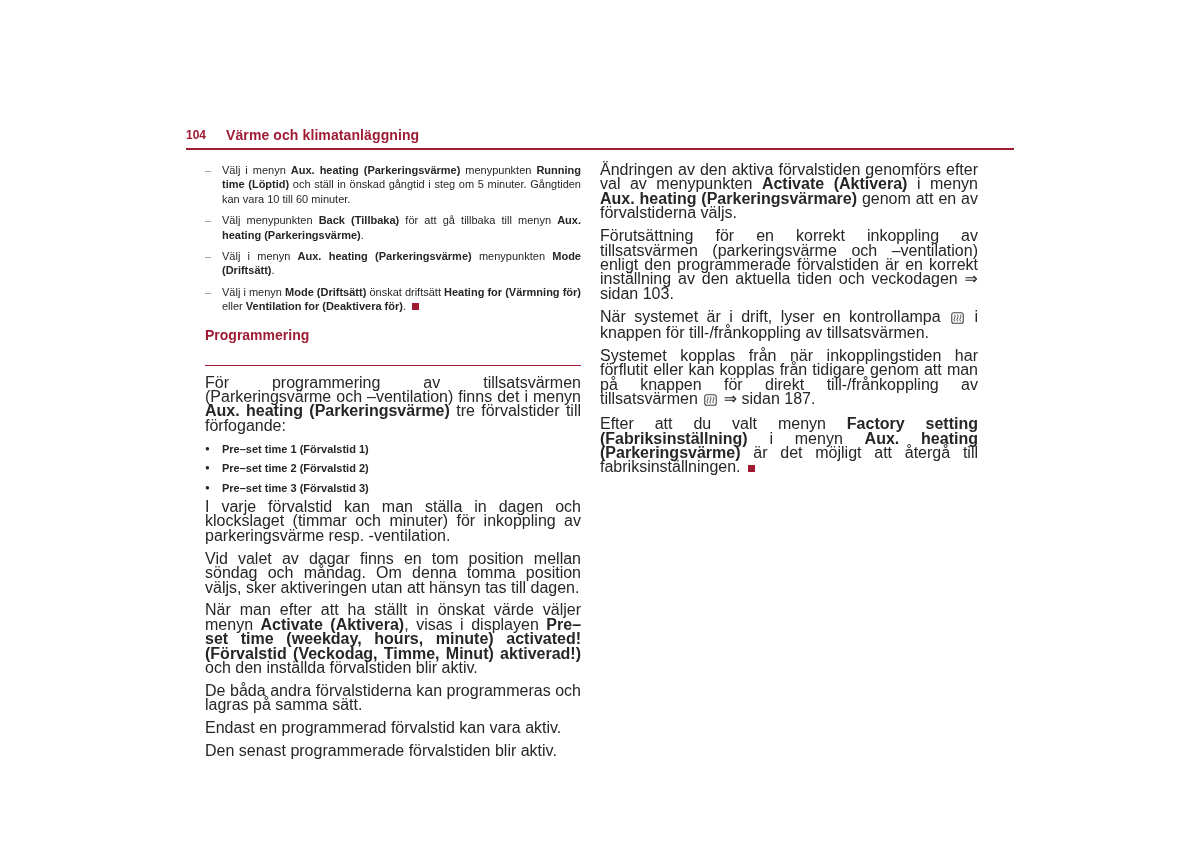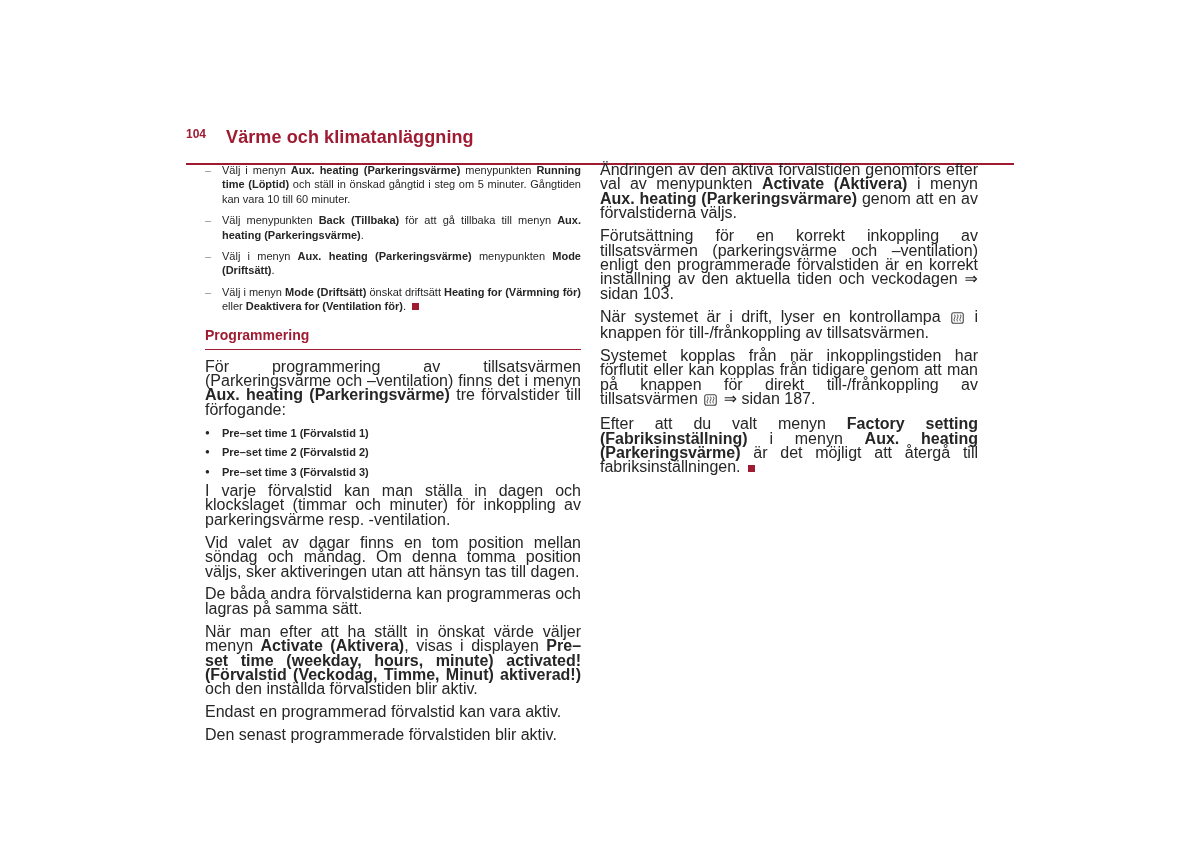--- a/index.html
+++ b/index.html
@@ -11,26 +11,26 @@
   body{
     width:1200px;height:848px;
     font-family:"Liberation Sans",sans-serif;
     color:var(--text);
     position:relative;
     overflow:hidden;
   }
   .page{position:relative;width:1200px;height:848px;background:#fff;}
   .header{
     position:absolute;left:186px;top:127px;width:828px;
-    display:flex;align-items:flex-start;gap:20px;
-    padding-bottom:15px;border-bottom:2px solid var(--accent);
+    display:flex;align-items:center;gap:20px;
+    padding-bottom:5px;border-bottom:2px solid var(--accent);
     color:var(--accent);font-weight:bold;
   }
   .page-number{font-size:12px;}
-  .section-title{font-size:18px;letter-spacing:0.1px;}
+  .section-title{font-size:14px;letter-spacing:0.1px;}
   .content{
     position:absolute;left:205px;top:163px;
     display:flex;gap:19px;
   }
   .col{width:376px;}
   .col.right{width:378px;}
   .para{
     font-size:16px;line-height:14.4px;
     margin-bottom:8.5px;text-align:justify;
   }
@@ -39,21 +39,21 @@
     margin-bottom:7px;
   }
   .li.bullet{margin-bottom:5px;}
   .li .marker{flex:0 0 17px;}
   .dash-marker{color:#8c8c8c;}
   .bullet-marker{font-size:8px;}
   .li-body{flex:1;text-align:justify;}
   .b{font-weight:bold;}
   .col-heading{
     color:var(--accent);font-weight:bold;font-size:14px;
-    margin:13px 0 10px;padding-bottom:6px;
+    margin:13px 0 10px;padding-bottom:22px;
     border-bottom:1.5px solid var(--accent);
   }
   .end-square{
     display:inline-block;width:7px;height:7px;
     background:var(--accent);margin-left:3px;
   }
   .inline-icon{
     display:inline-block;vertical-align:-2px;margin:0 2px;
   }
 </style>
@@ -76,40 +76,40 @@
         <div class="li dash">
           <span class="marker dash-marker">–</span>
           <span class="li-body"><span>Välj menypunkten </span><span class="b">Back (Tillbaka)</span><span> för att gå tillbaka till menyn </span><span class="b">Aux. heating (Parkeringsvärme)</span><span>.</span></span>
         </div>
         <div class="li dash">
           <span class="marker dash-marker">–</span>
           <span class="li-body"><span>Välj i menyn </span><span class="b">Aux. heating (Parkeringsvärme)</span><span> menypunkten </span><span class="b">Mode (Driftsätt)</span><span>.</span></span>
         </div>
         <div class="li dash">
           <span class="marker dash-marker">–</span>
-          <span class="li-body"><span>Välj i menyn </span><span class="b">Mode (Driftsätt)</span><span> önskat driftsätt </span><span class="b">Heating for (Värmning för)</span><span> eller </span><span class="b">Deaktivera for (Ventilation för)</span><span>. </span><span class="end-square"></span></span>
+          <span class="li-body"><span>Välj i menyn </span><span class="b">Mode (Driftsätt)</span><span> önskat driftsätt </span><span class="b">Heating for (Värmning för)</span><span> eller </span><span class="b">Ventilation for (Deaktivera för)</span><span>. </span><span class="end-square"></span></span>
         </div>
         <div class="col-heading">Programmering</div>
         <p class="para"><span>För programmering av tillsatsvärmen (Parkeringsvärme och –ventilation) finns det i menyn </span><span class="b">Aux. heating (Parkeringsvärme)</span><span> tre förvalstider till förfogande:</span></p>
         <div class="li bullet">
           <span class="marker bullet-marker">●</span>
           <span class="li-body"><span class="b">Pre–set time 1 (Förvalstid 1)</span></span>
         </div>
         <div class="li bullet">
           <span class="marker bullet-marker">●</span>
           <span class="li-body"><span class="b">Pre–set time 2 (Förvalstid 2)</span></span>
         </div>
         <div class="li bullet">
           <span class="marker bullet-marker">●</span>
           <span class="li-body"><span class="b">Pre–set time 3 (Förvalstid 3)</span></span>
         </div>
         <p class="para"><span>I varje förvalstid kan man ställa in dagen och klockslaget (timmar och minuter) för inkoppling av parkeringsvärme resp. -ventilation.</span></p>
         <p class="para"><span>Vid valet av dagar finns en tom position mellan söndag och måndag. Om denna tomma position väljs, sker aktiveringen utan att hänsyn tas till dagen.</span></p>
+        <p class="para"><span>När man efter att ha ställt in önskat värde väljer menyn </span><span class="b">Activate (Aktivera)</span><span>, visas i displayen </span><span class="b">Pre–set time (weekday, hours, minute) activated! (Förvalstid (Veckodag, Timme, Minut) aktiverad!)</span><span> och den inställda förvalstiden blir aktiv.</span></p>
         <p class="para"><span>De båda andra förvalstiderna kan programmeras och lagras på samma sätt.</span></p>
-        <p class="para"><span>När man efter att ha ställt in önskat värde väljer menyn </span><span class="b">Activate (Aktivera)</span><span>, visas i displayen </span><span class="b">Pre–set time (weekday, hours, minute) activated! (Förvalstid (Veckodag, Timme, Minut) aktiverad!)</span><span> och den inställda förvalstiden blir aktiv.</span></p>
         <p class="para"><span>Endast en programmerad förvalstid kan vara aktiv.</span></p>
         <p class="para"><span>Den senast programmerade förvalstiden blir aktiv.</span></p>
       </div>
     <div class="col right">
         <p class="para"><span>Ändringen av den aktiva förvalstiden genomförs efter val av menypunkten </span><span class="b">Activate (Aktivera)</span><span> i menyn </span><span class="b">Aux. heating (Parkeringsvärmare)</span><span> genom att en av förvalstiderna väljs.</span></p>
         <p class="para"><span>Förutsättning för en korrekt inkoppling av tillsatsvärmen (parkeringsvärme och –ventilation) enligt den programmerade förvalstiden är en korrekt inställning av den aktuella tiden och veckodagen ⇒ sidan 103.</span></p>
         <p class="para"><span>När systemet är i drift, lyser en kontrollampa </span><span class="inline-icon"><svg width="13" height="12" viewBox="0 0 13 12">
               <rect x="0.75" y="0.75" width="11.5" height="10.5" rx="2" fill="none" stroke="#444" stroke-width="1.1"></rect>
               <path d="M3.6 2.6 q1.2 1.7 0 3.4 q-1.2 1.7 0 3.4 M6.5 2.6 q1.2 1.7 0 3.4 q-1.2 1.7 0 3.4 M9.4 2.6 q1.2 1.7 0 3.4 q-1.2 1.7 0 3.4" fill="none" stroke="#444" stroke-width="0.9"></path>
             </svg></span><span> i knappen för till-/frånkoppling av tillsatsvärmen.</span></p>

